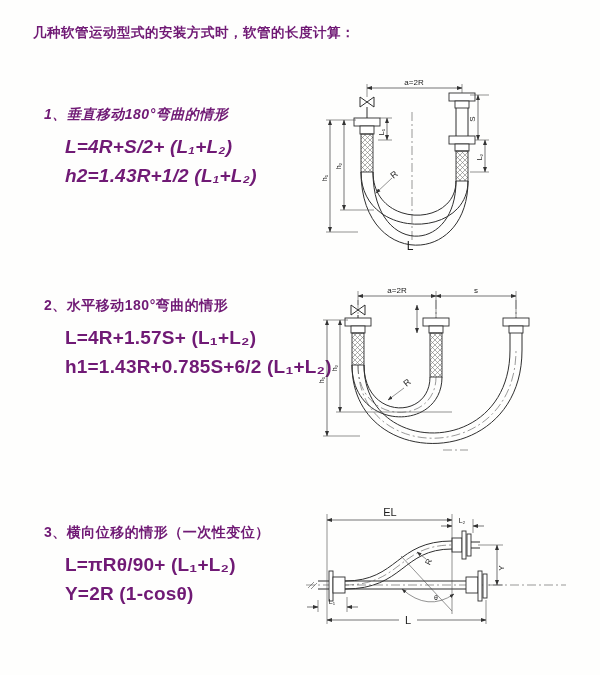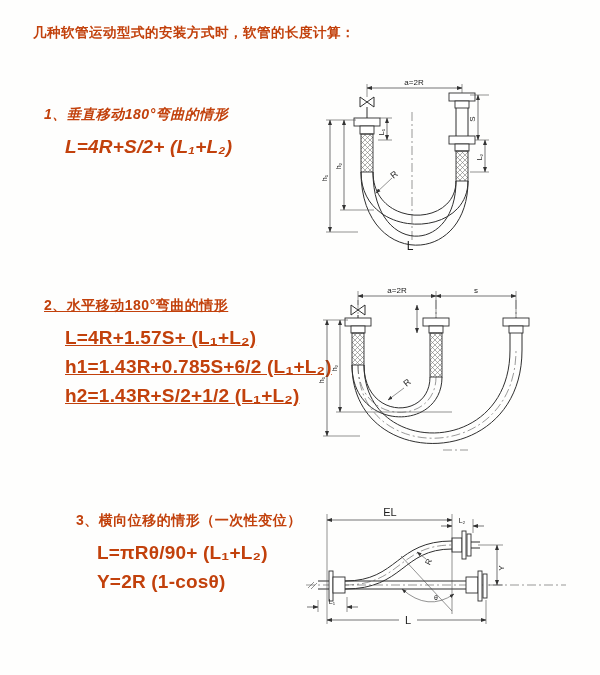--- a/index.html
+++ b/index.html
@@ -1,35 +1,35 @@
 <!DOCTYPE html>
 <html><head>
 <meta charset="utf-8">
 <style>
   html,body{margin:0;padding:0;background:#e8e8e8;}
   #page{
     position:relative;width:600px;height:675px;margin:0 auto;
     background:#fefefd;overflow:hidden;
     font-family:"Liberation Sans","DejaVu Sans",sans-serif;
-    color:#c2410c;
+    color:#701a75;
   }
   .page-title{
     position:absolute;left:33px;top:24px;
     font-size:13.5px;font-weight:bold;letter-spacing:.5px;
   }
   .section{position:absolute;left:44px;}
   .section .heading{
     font-size:14px;font-weight:bold;line-height:19px;
     margin:0 0 8px 0;letter-spacing:.5px;white-space:nowrap;
   }
   .section .formula{
     font-size:19px;font-weight:bold;line-height:29px;
     margin-left:21px;letter-spacing:.2px;white-space:nowrap;
   }
-  #sec1{top:105px;font-style:italic;} #sec2{top:296px;text-decoration:underline;} #sec3{top:511px;margin-left:32px;}
+  #sec1{top:105px;font-style:italic;} #sec2{top:296px;} #sec3{top:523px;}
   .diag{position:absolute;}
   #d1{left:310px;top:70px;}
   #d2{left:315px;top:285px;}
   #d3{left:300px;top:500px;}
   svg{display:block;}
   svg text{font-family:"Liberation Sans","DejaVu Sans",sans-serif;fill:#1b1b1b;}
   .dim{stroke:#3a3a3a;stroke-width:.7;fill:none;}
   .thin{stroke:#4a4a4a;stroke-width:.6;fill:none;}
   .draw{stroke:#2f2f2f;stroke-width:1;fill:none;}
   .fit{stroke:#2f2f2f;stroke-width:.9;fill:#ffffff;}
@@ -38,27 +38,27 @@
 </head>
 <body>
 
 <div id="page">
 
   <div class="page-title">几种软管运动型式的安装方式时，软管的长度计算：</div>
 
   <div class="section" id="sec1">
     <div class="heading">1、垂直移动180°弯曲的情形</div>
     <div class="formula">L=4R+S/2+ (L₁+L₂)</div>
+    <div class="formula">h2=1.43R+1/2 (L₁+L₂)</div>
   </div>
 
   <div class="section" id="sec2">
     <div class="heading">2、水平移动180°弯曲的情形</div>
     <div class="formula">L=4R+1.57S+ (L₁+L₂)</div>
     <div class="formula">h1=1.43R+0.785S+6/2 (L₁+L₂)</div>
-    <div class="formula">h2=1.43R+S/2+1/2 (L₁+L₂)</div>
   </div>
 
   <div class="section" id="sec3">
     <div class="heading">3、横向位移的情形（一次性变位）</div>
     <div class="formula">L=πRθ/90+ (L₁+L₂)</div>
     <div class="formula">Y=2R (1-cosθ)</div>
   </div>
 
   <svg id="d1" class="diag" width="260" height="190" viewBox="310 70 260 190">
     <defs>

